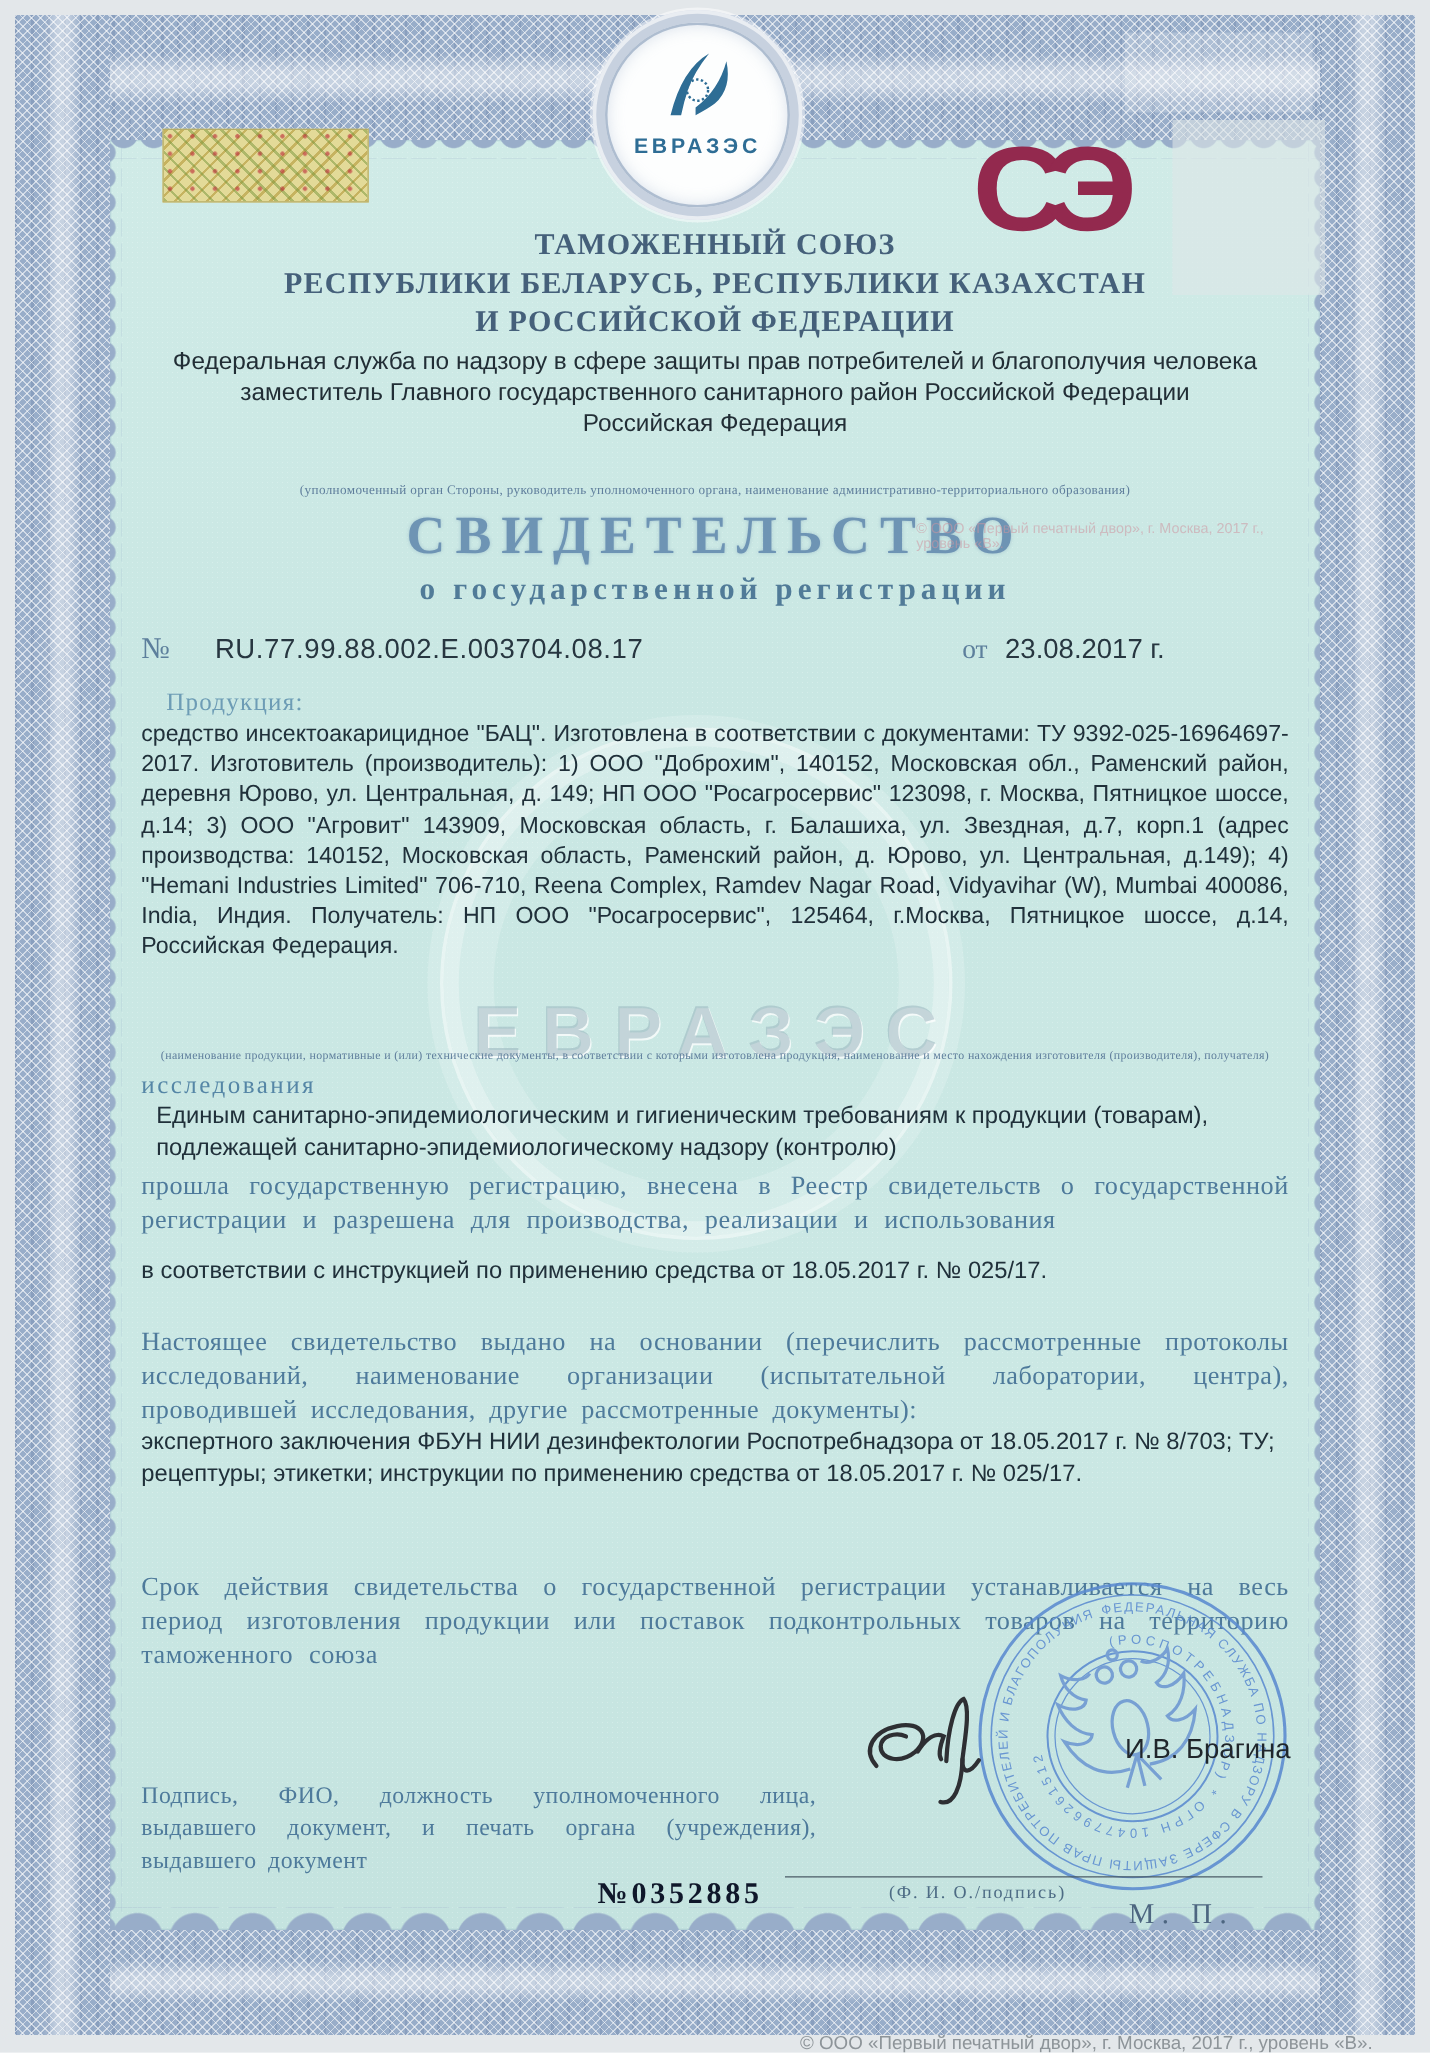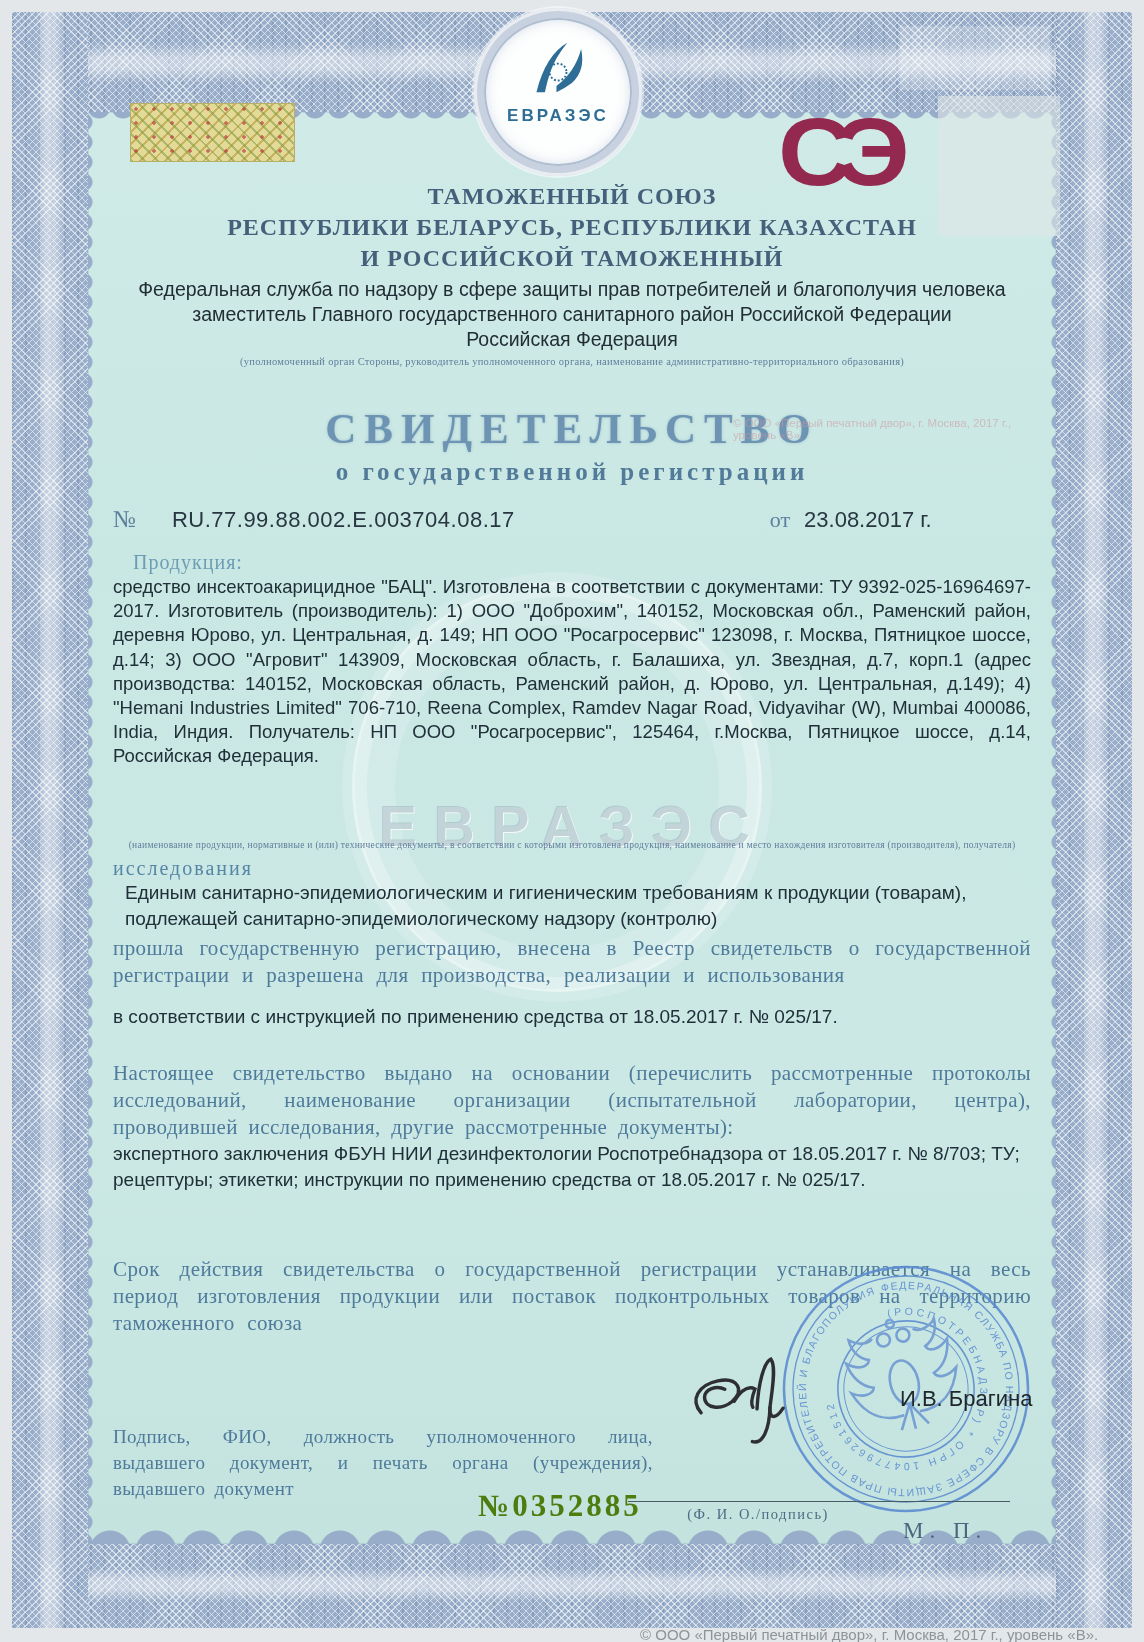--- a/index.html
+++ b/index.html
@@ -80,21 +80,21 @@
   .just{text-align:justify;}
   
   .wm-circle{position:absolute;left:352px;top:582px;width:404px;height:404px;border-radius:50%;z-index:1;
      border:3px solid rgba(255,255,255,.55);
      box-shadow:inset 0 0 0 12px rgba(255,255,255,.28), inset 0 0 0 40px rgba(255,255,255,.18),
                 0 0 0 10px rgba(255,255,255,.18);}
   .wm-text{position:absolute;left:100px;right:100px;top:792px;text-align:center;z-index:1;
      font-family:"Liberation Sans",sans-serif;font-weight:bold;font-size:58px;letter-spacing:16px;
      color:rgba(148,176,186,.5);text-shadow:1px 1px 0 rgba(255,255,255,.75);}
   
-  .serial{color:#4d7c0f;font-weight:bold;font-size:31px;letter-spacing:3px;}
+  .serial{color:#0f172a;font-weight:bold;font-size:24px;letter-spacing:3px;margin-top:14px;}
   .signer{font-family:"Liberation Sans",sans-serif;color:#20262b;font-size:22px;}
   .fio-line{border-top:1.5px solid #4a5b66;width:382px;}
   .fio-caption{color:#4d6b84;font-size:14.5px;letter-spacing:1.5px;}
   .mp{color:#4d6680;font-size:23px;letter-spacing:6px;}
   .printer{font-family:"Liberation Sans",sans-serif;color:#8d9499;font-size:15px;}
   .printer-top{font-family:"Liberation Sans",sans-serif;color:rgba(205,150,160,.55);font-size:11.5px;}
   .stamp-wrap{position:absolute;left:775px;top:1258px;width:262px;height:262px;z-index:7;transform:rotate(-14deg);opacity:.88;}
   .sig-wrap{position:absolute;left:686px;top:1342px;width:120px;height:115px;z-index:8;transform:rotate(-6deg);}
 </style>
 </head>
@@ -128,25 +128,25 @@
     </div>
   </div>
 
   <div class="hologram"></div>
 
   <div class="grey-patch"></div>
   <div class="se-mark">СЭ</div>
 
   <div class="abs center hdr-serif" style="top:183px;">ТАМОЖЕННЫЙ СОЮЗ</div>
   <div class="abs center hdr-serif" style="top:214px;">РЕСПУБЛИКИ БЕЛАРУСЬ, РЕСПУБЛИКИ КАЗАХСТАН</div>
-  <div class="abs center hdr-serif" style="top:245px;">И РОССИЙСКОЙ ТАМОЖЕННЫЙ</div>
+  <div class="abs center hdr-serif" style="top:245px;">И РОССИЙСКОЙ ФЕДЕРАЦИИ</div>
   <div class="abs center hdr-sans" style="top:278px;">Федеральная служба по надзору в сфере защиты прав потребителей и благополучия человека</div>
   <div class="abs center hdr-sans" style="top:303px;">заместитель Главного государственного санитарного район Российской Федерации</div>
   <div class="abs center hdr-sans" style="top:328px;">Российская Федерация</div>
-  <div class="abs center note-small" style="top:356px;font-family:Liberation Serif, serif;">(уполномоченный орган Стороны, руководитель уполномоченного органа, наименование административно-территориального образования)</div>
+  <div class="abs center note-small" style="top:387px;font-family:Liberation Serif, serif;">(уполномоченный орган Стороны, руководитель уполномоченного органа, наименование административно-территориального образования)</div>
 
   <div class="abs center title" style="top:404px;">СВИДЕТЕЛЬСТВО</div>
   <div class="abs center subtitle" style="top:458px;">о государственной регистрации</div>
   <div class="abs printer-top" style="left:733px;top:417px;width:300px;">© ООО «Первый печатный двор», г. Москва, 2017 г., уровень «В».</div>
 
   <div class="abs col numrow" style="top:506px;">
     <span class="numsym">№</span>
     <span class="numval">RU.77.99.88.002.Е.003704.08.17</span>
     <span class="fromlbl">от</span>
     <span class="dateval">23.08.2017 г.</span>
@@ -207,18 +207,18 @@
         <circle cx="10" cy="-58" r="6.5"></circle>
         <circle cx="0" cy="-72" r="4"></circle>
         <ellipse cx="0" cy="-12" rx="14" ry="22"></ellipse>
         <path d="M0,10 L-14,34 M0,10 L0,36 M0,10 L14,34"></path>
       </g>
     </svg>
   </div>
 
   <div class="abs signer" style="top:1386px;left:900px;z-index:8;">И.В. Брагина</div>
   <div class="abs fio-line" style="top:1501px;left:628px;z-index:8;"></div>
-  <div class="abs fio-caption" style="top:1506px;left:648px;width:220px;text-align:center;z-index:8;">(Ф. И. О./подпись)</div>
+  <div class="abs fio-caption" style="top:1506px;left:672px;width:220px;text-align:center;z-index:8;">(Ф. И. О./подпись)</div>
   <div class="abs mp" style="top:1518px;left:903px;z-index:8;">М. П.</div>
 
   <div class="abs printer" style="top:1626px;left:640px;width:560px;z-index:9;">© ООО «Первый печатный двор», г. Москва, 2017 г., уровень «В».</div>
 
 </div>
 
 </body></html>

